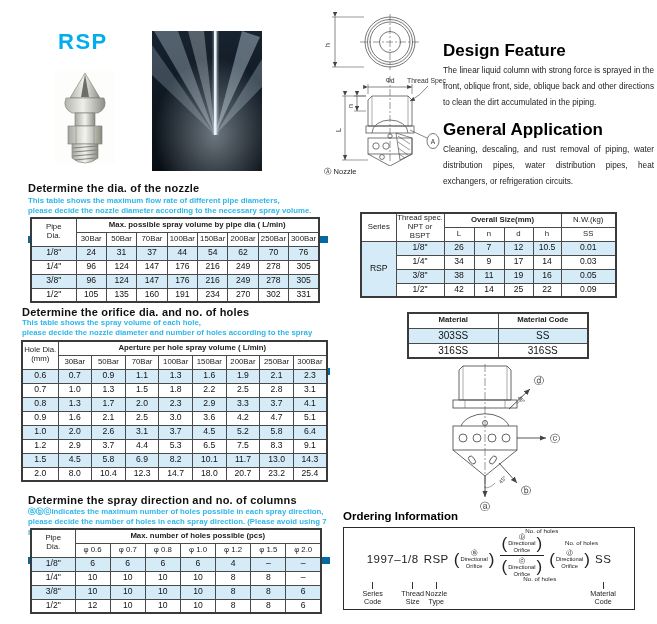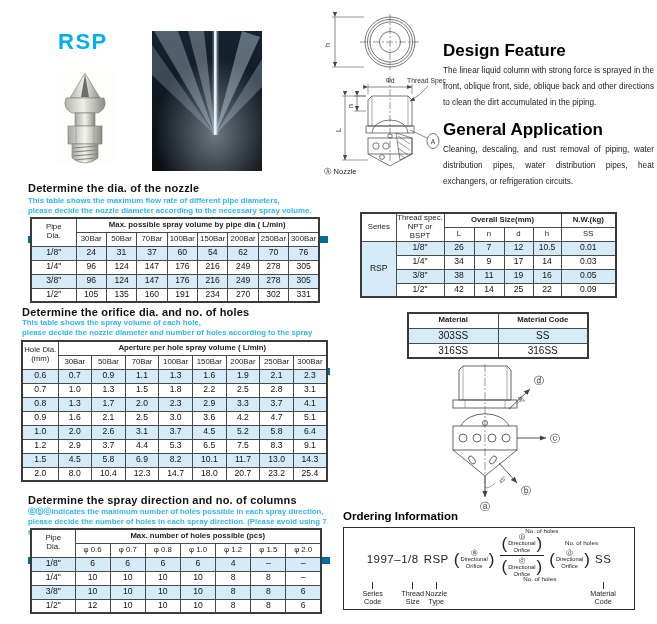--- a/index.html
+++ b/index.html
@@ -202,21 +202,21 @@
           <td>150Bar</td>
           <td>200Bar</td>
           <td>250Bar</td>
           <td>300Bar</td>
         </tr>
         <tr class="hl">
           <td>1/8"</td>
           <td>24</td>
           <td>31</td>
           <td>37</td>
-          <td>60</td>
+          <td>44</td>
           <td>54</td>
           <td>62</td>
           <td>70</td>
           <td>76</td>
         </tr>
         <tr>
           <td>1/4"</td>
           <td>96</td>
           <td>124</td>
           <td>147</td>
@@ -440,21 +440,21 @@
         <col style="width:30px">
         <col style="width:29px">
         <col style="width:28px">
         <col style="width:55px">
       </colgroup>
   <tbody>
         <tr class="hd">
           <td rowspan="2">Series</td>
           <td rowspan="2">Thread spec.<br>NPT or BSPT</td>
           <td colspan="4">Overall Size(mm)</td>
-          <td style="font-weight: bold; text-align: center;">N.W.(kg)</td>
+          <td style="font-weight: normal; text-align: center;">N.W.(kg)</td>
         </tr>
         <tr class="hd">
           <td>L</td>
           <td>n</td>
           <td>d</td>
           <td>h</td>
           <td>SS</td>
         </tr>
         <tr class="hl">
           <td rowspan="4" class="nohl">RSP</td>

